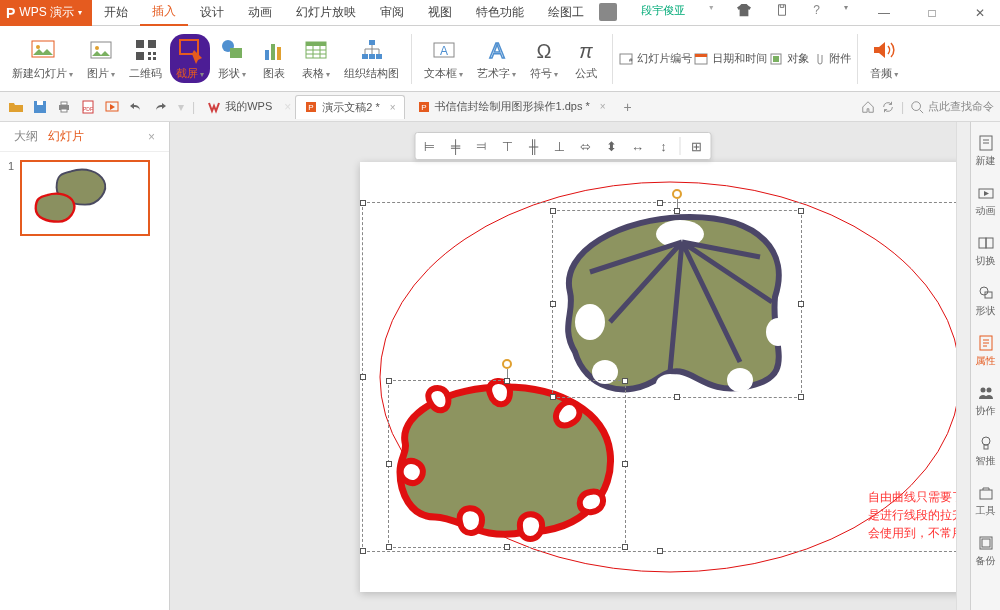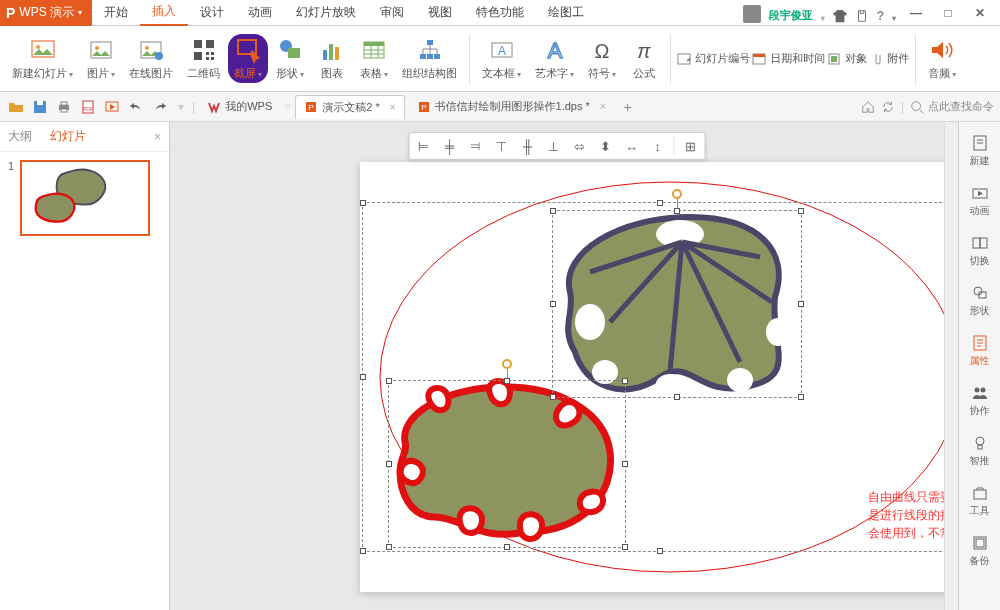--- a/index.html
+++ b/index.html
@@ -3,21 +3,21 @@
 <meta charset="utf-8">
 <style>
 * { margin: 0; padding: 0; box-sizing: border-box; font-family: "Microsoft YaHei", sans-serif; }
 body { background: #fff; font-size: 12px; color: #333; width: 1000px; height: 610px; overflow: hidden; }
 .titlebar { height: 26px; background: #fff; display: flex; align-items: center; border-bottom: 1px solid #d0d0d0; }
 .logo { background: #e55b1f; color: #fff; height: 26px; display: flex; align-items: center; padding: 0 10px 0 6px; gap: 4px; font-size: 12px; }
 .logo-p { font-weight: bold; font-size: 14px; }
 .tabs { display: flex; height: 26px; }
 .tab { padding: 0 12px; display: flex; align-items: center; cursor: pointer; color: #444; }
 .tab.active { background: #fff; color: #e55b1f; border-bottom: 2px solid #e55b1f; }
-.title-right { margin-left: auto; display: flex; align-items: flex-end; gap: 8px; padding-right: 8px; font-weight: bold; }
+.title-right { margin-left: auto; display: flex; align-items: flex-start; gap: 24px; padding-right: 8px; }
 .avatar { width: 18px; height: 18px; background: #888; border-radius: 2px; }
 .user { color: #0a7; font-size: 11px; }
 .win-btn { width: 24px; height: 20px; display: flex; align-items: center; justify-content: center; cursor: pointer; color: #666; }
 .ticon { width: 14px; height: 14px; color: #666; }
 .ribbon { height: 66px; background: #fff; display: flex; align-items: center; padding: 2px 6px; gap: 2px; border-bottom: 1px solid #d0d0d0; }
 .rgroup { display: flex; flex-direction: column; align-items: center; justify-content: center; padding: 2px 6px; cursor: pointer; }
 .ricon { width: 28px; height: 28px; display: flex; align-items: center; justify-content: center; }
 .rlabel { font-size: 11px; color: #555; margin-top: 2px; white-space: nowrap; }
 .dd::after { content: "▾"; font-size: 8px; margin-left: 2px; color: #888; }
 .rsep { width: 1px; height: 50px; background: #e0e0e0; margin: 0 4px; }
@@ -26,36 +26,36 @@
 .rcicon { width: 14px; height: 14px; }
 .qatbar { height: 30px; background: #f5f5f5; border-bottom: 1px solid #d8d8d8; display: flex; align-items: center; padding: 0 6px; gap: 4px; }
 .qbtn { width: 20px; height: 20px; display: flex; align-items: center; justify-content: center; cursor: pointer; border-radius: 2px; }
 .doctab { display: flex; align-items: center; gap: 4px; padding: 0 8px; height: 24px; cursor: pointer; font-size: 11px; color: #555; }
 .doctab.active { background: #fff; border: 1px solid #ccc; border-bottom: none; border-radius: 3px 3px 0 0; }
 .doctab .x { color: #aaa; margin-left: 6px; font-size: 10px; }
 .qat-right { margin-left: auto; display: flex; align-items: center; gap: 6px; color: #888; }
 .search { display: flex; align-items: center; gap: 4px; font-size: 11px; }
 .workspace { display: flex; height: calc(610px - 26px - 66px - 30px); }
 .outline { width: 170px; background: #fff; border-right: 1px solid #d0d0d0; display: flex; flex-direction: column; }
-.ohdr { display: flex; align-items: center; padding: 6px 8px; gap: 18px; border-bottom: 1px solid #eee; }
+.ohdr { display: flex; align-items: center; padding: 6px 14px; gap: 10px; border-bottom: 1px solid #eee; }
 .ohdr span { font-size: 12px; }
 .ohdr .ot { color: #888; }
 .ohdr .os { color: #e55b1f; }
 .ohdr .oc { margin-left: auto; color: #aaa; cursor: pointer; }
 .thumbs { flex: 1; overflow: auto; padding: 8px; }
 .thumb-row { display: flex; gap: 6px; }
 .tnum { font-size: 11px; color: #666; }
 .thumb { width: 130px; height: 76px; border: 2px solid #e55b1f; background: #fff; position: relative; }
 .thumb-svg { width: 100%; height: 100%; }
 .canvas-area { flex: 1; background: #e8e8e8; position: relative; overflow: auto; }
 .floatbar { position: absolute; top: 10px; left: 50%; transform: translateX(-50%); background: #fff; border: 1px solid #ccc; border-radius: 3px; display: flex; padding: 2px; gap: 2px; box-shadow: 0 2px 4px rgba(0,0,0,.1); z-index: 5; }
 .fbtn { width: 24px; height: 22px; display: flex; align-items: center; justify-content: center; cursor: pointer; color: #666; font-size: 13px; }
 .fbsep { width: 1px; background: #ddd; margin: 2px; }
 .slide { position: absolute; left: 190px; top: 40px; width: 730px; height: 430px; background: #fff; box-shadow: 0 2px 8px rgba(0,0,0,.2); }
-.right-panel { width: 42px; background: #f5f5f5; border-left: 1px solid #d0d0d0; display: flex; flex-direction: column; align-items: center; padding-top: 8px; gap: 8px; }
+.right-panel { width: 30px; background: #f5f5f5; border-left: 1px solid #d0d0d0; display: flex; flex-direction: column; align-items: center; padding-top: 8px; gap: 8px; }
 .rpbtn { display: flex; flex-direction: column; align-items: center; gap: 2px; cursor: pointer; padding: 4px 0; width: 100%; }
 .rpicon { width: 18px; height: 18px; color: #666; }
 .rplabel { font-size: 10px; color: #666; }
 .rpbtn.active .rpicon, .rpbtn.active .rplabel { color: #e55b1f; }
 .sel-box { position: absolute; border: 1px dashed #888; }
 .sel-box .h { position: absolute; width: 6px; height: 6px; background: #fff; border: 1px solid #555; }
 .sel-box .r { position: absolute; width: 10px; height: 10px; border: 2px solid #e0a030; border-radius: 50%; left: 50%; top: -22px; transform: translateX(-50%); }
 .sel-box .rl { position: absolute; width: 1px; height: 12px; background: #888; left: 50%; top: -12px; }
 .note { position: absolute; right: 6px; bottom: 50px; width: 216px; font-size: 12px; color: #ff3333; line-height: 1.5; }
 .vscroll { width: 14px; background: #eee; border-left: 1px solid #ddd; }
@@ -111,31 +111,20 @@
   </div>
   <div class="rgroup">
     <div class="ricon">
         <svg width="28" height="28" viewBox="0 0 28 28">
           <rect x="4" y="6" width="20" height="16" fill="#fff" stroke="#888"></rect>
           <circle cx="10" cy="12" r="2" fill="#e0a030"></circle>
           <path d="M5 20l5-5 4 4 4-4 5 5" fill="#7ab060"></path>
         </svg>
       </div>
     <div class="rlabel dd">图片</div>
-  </div>
-  <div class="rgroup">
-    <div class="ricon">
-        <svg width="28" height="28" viewBox="0 0 28 28">
-          <rect x="4" y="6" width="20" height="16" fill="#fff" stroke="#888"></rect>
-          <circle cx="10" cy="12" r="2" fill="#e0a030"></circle>
-          <path d="M5 20l5-5 4 4 4-4 5 5" fill="#7ab060"></path>
-          <circle cx="22" cy="20" r="4" fill="#5090d0"></circle>
-        </svg>
-      </div>
-    <div class="rlabel">在线图片</div>
   </div>
   <div class="rgroup">
     <div class="ricon">
         <svg width="28" height="28" viewBox="0 0 28 28">
           <g fill="#555">
             <rect x="4" y="4" width="8" height="8"></rect>
             <rect x="16" y="4" width="8" height="8"></rect>
             <rect x="4" y="16" width="8" height="8"></rect>
             <rect x="16" y="16" width="3" height="3"></rect>
             <rect x="21" y="16" width="3" height="3"></rect>

